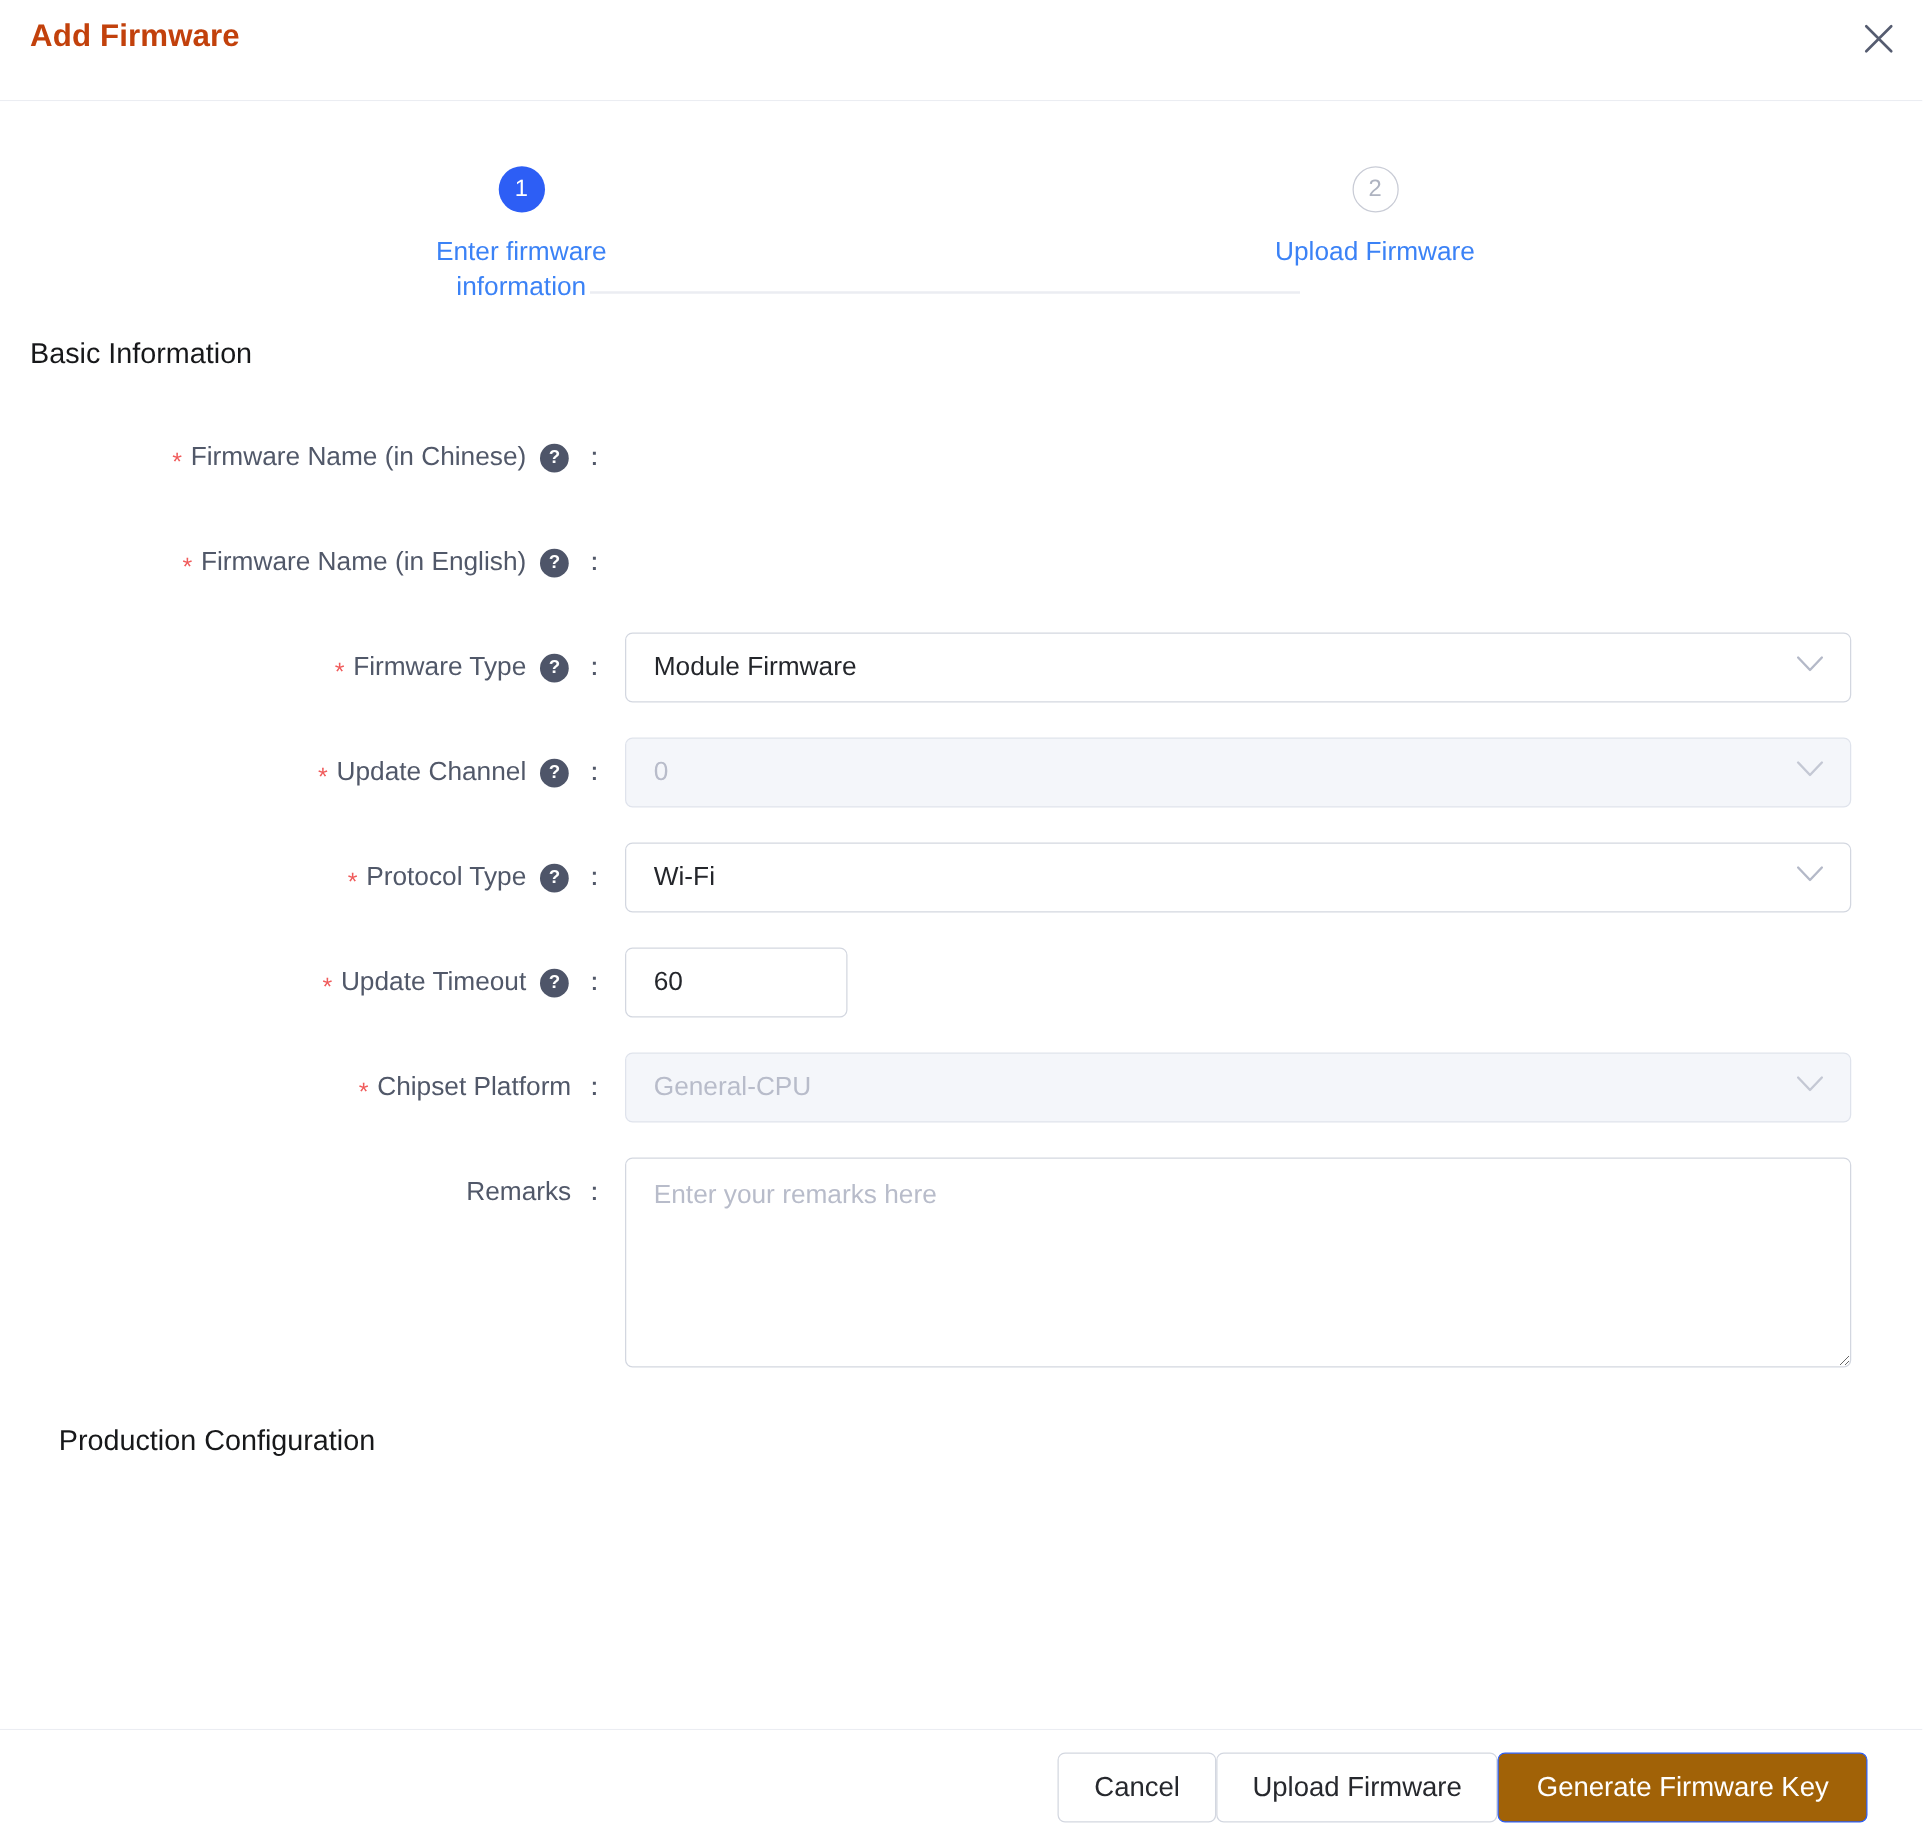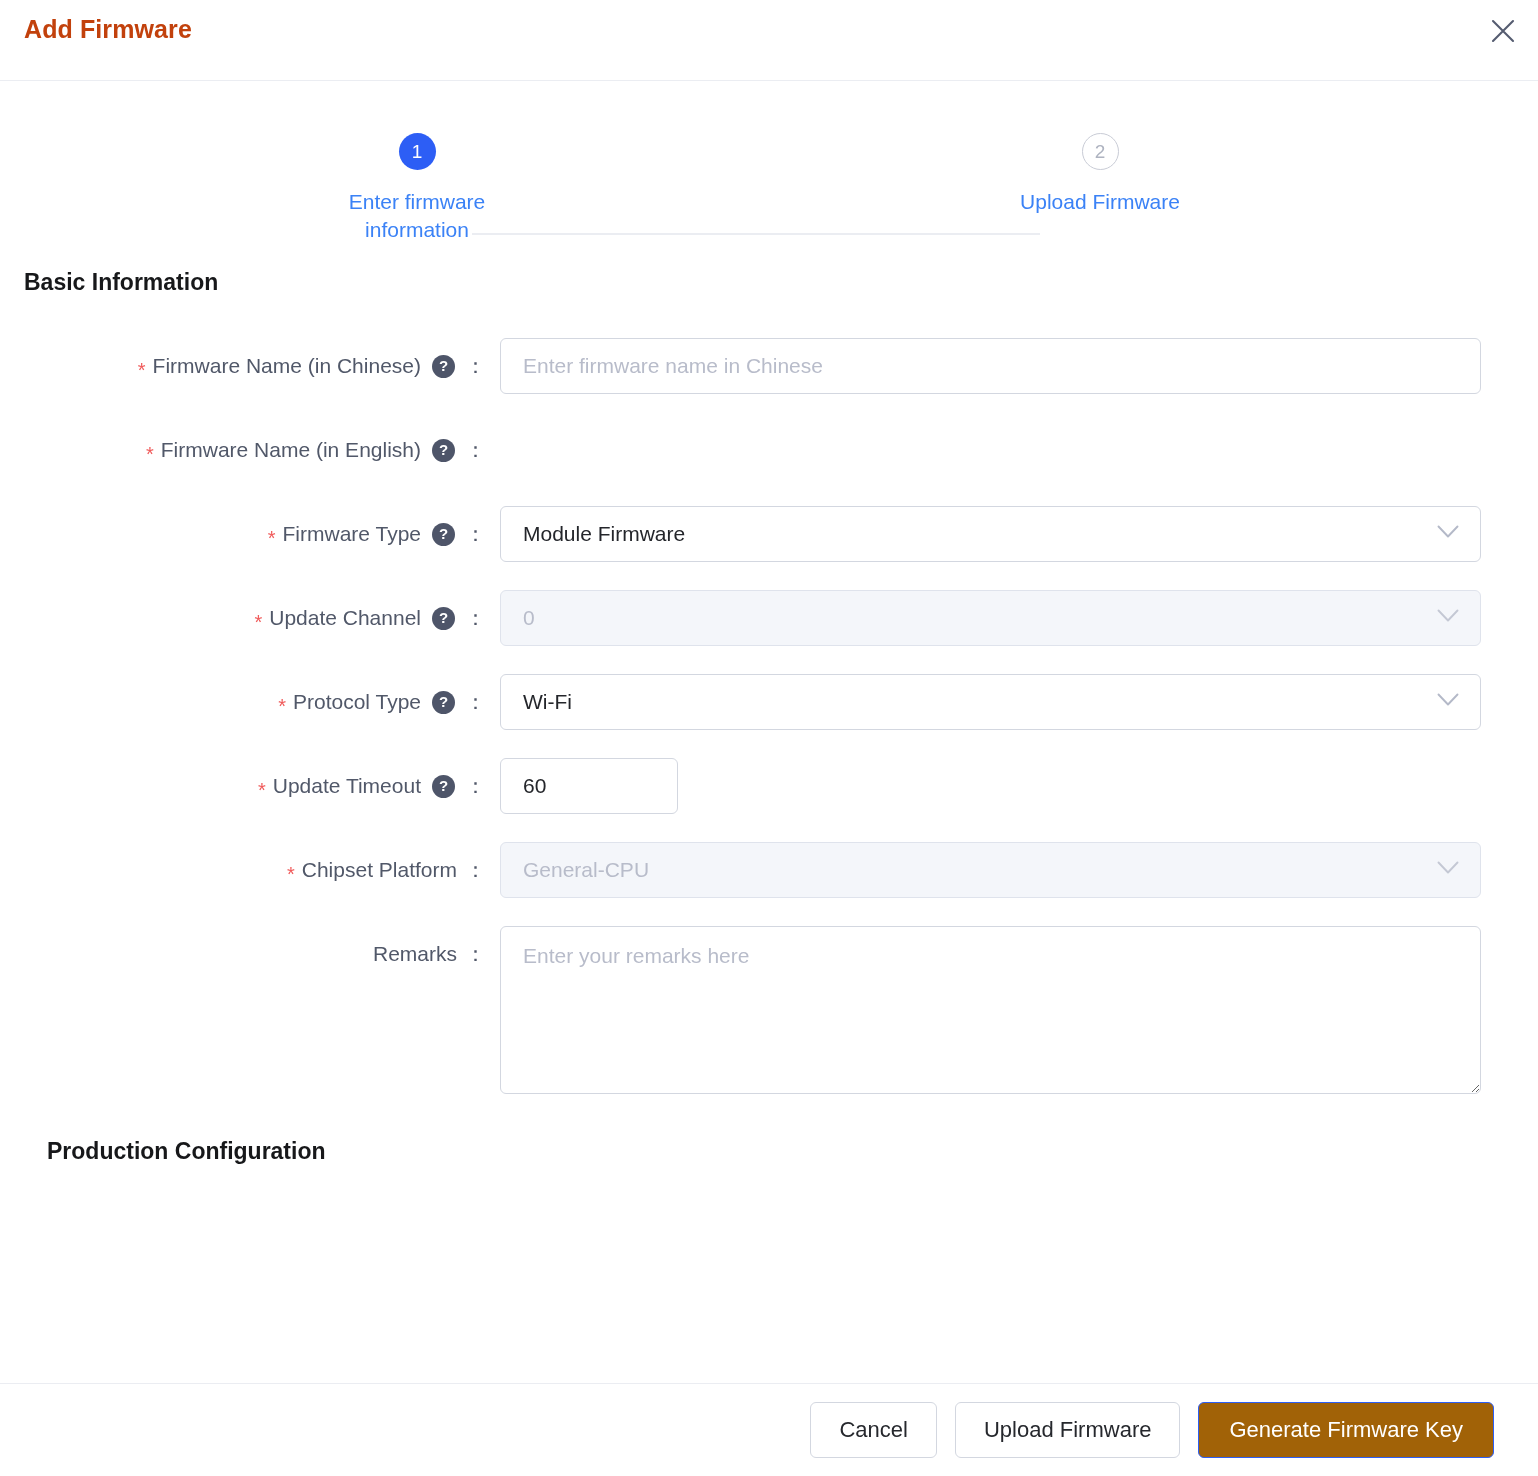--- a/index.html
+++ b/index.html
@@ -107,21 +107,21 @@
     top: 152px;
     left: 472px;
     width: 568px;
     height: 2px;
     background: #ebedf2;
   }
 
   
   .section-heading {
     font-size: 23px;
-    font-weight: bold;
+    font-weight: normal;
     color: #17181a;
     margin: 0 0 0 24px;
   }
   .section-heading.basic { margin-top: 8px; }
 
   
   .form {
     margin-top: 42px;
   }
   .form-row {
@@ -233,21 +233,20 @@
   
   .dlg-footer {
     flex: 0 0 93px;
     height: 93px;
     border-top: 1px solid #ebedf2;
     background: #fff;
     display: flex;
     align-items: center;
     justify-content: flex-end;
     padding-right: 44px;
-    gap: 18px;
   }
   .btn {
     height: 56px;
     border-radius: 6px;
     font-size: 22px;
     font-family: "Liberation Sans", sans-serif;
     cursor: pointer;
     padding: 0 28px;
     border: 1px solid #d3d7e0;
     background: #ffffff;
@@ -300,23 +299,20 @@
 
     <div class="form">
 
       <div class="form-row">
         <div class="form-label">
           <span class="req-star">*</span>
           <span>Firmware Name (in Chinese)</span>
           <span class="help-icon">?</span>
           <span class="colon">：</span>
         </div>
-        <div class="form-control">
-          <input class="txt-input" type="text" placeholder="Enter firmware name in Chinese" style="">
-        </div>
       </div>
 
       <div class="form-row">
         <div class="form-label">
           <span class="req-star">*</span>
           <span>Firmware Name (in English)</span>
           <span class="help-icon">?</span>
           <span class="colon">：</span>
         </div>
       </div>

